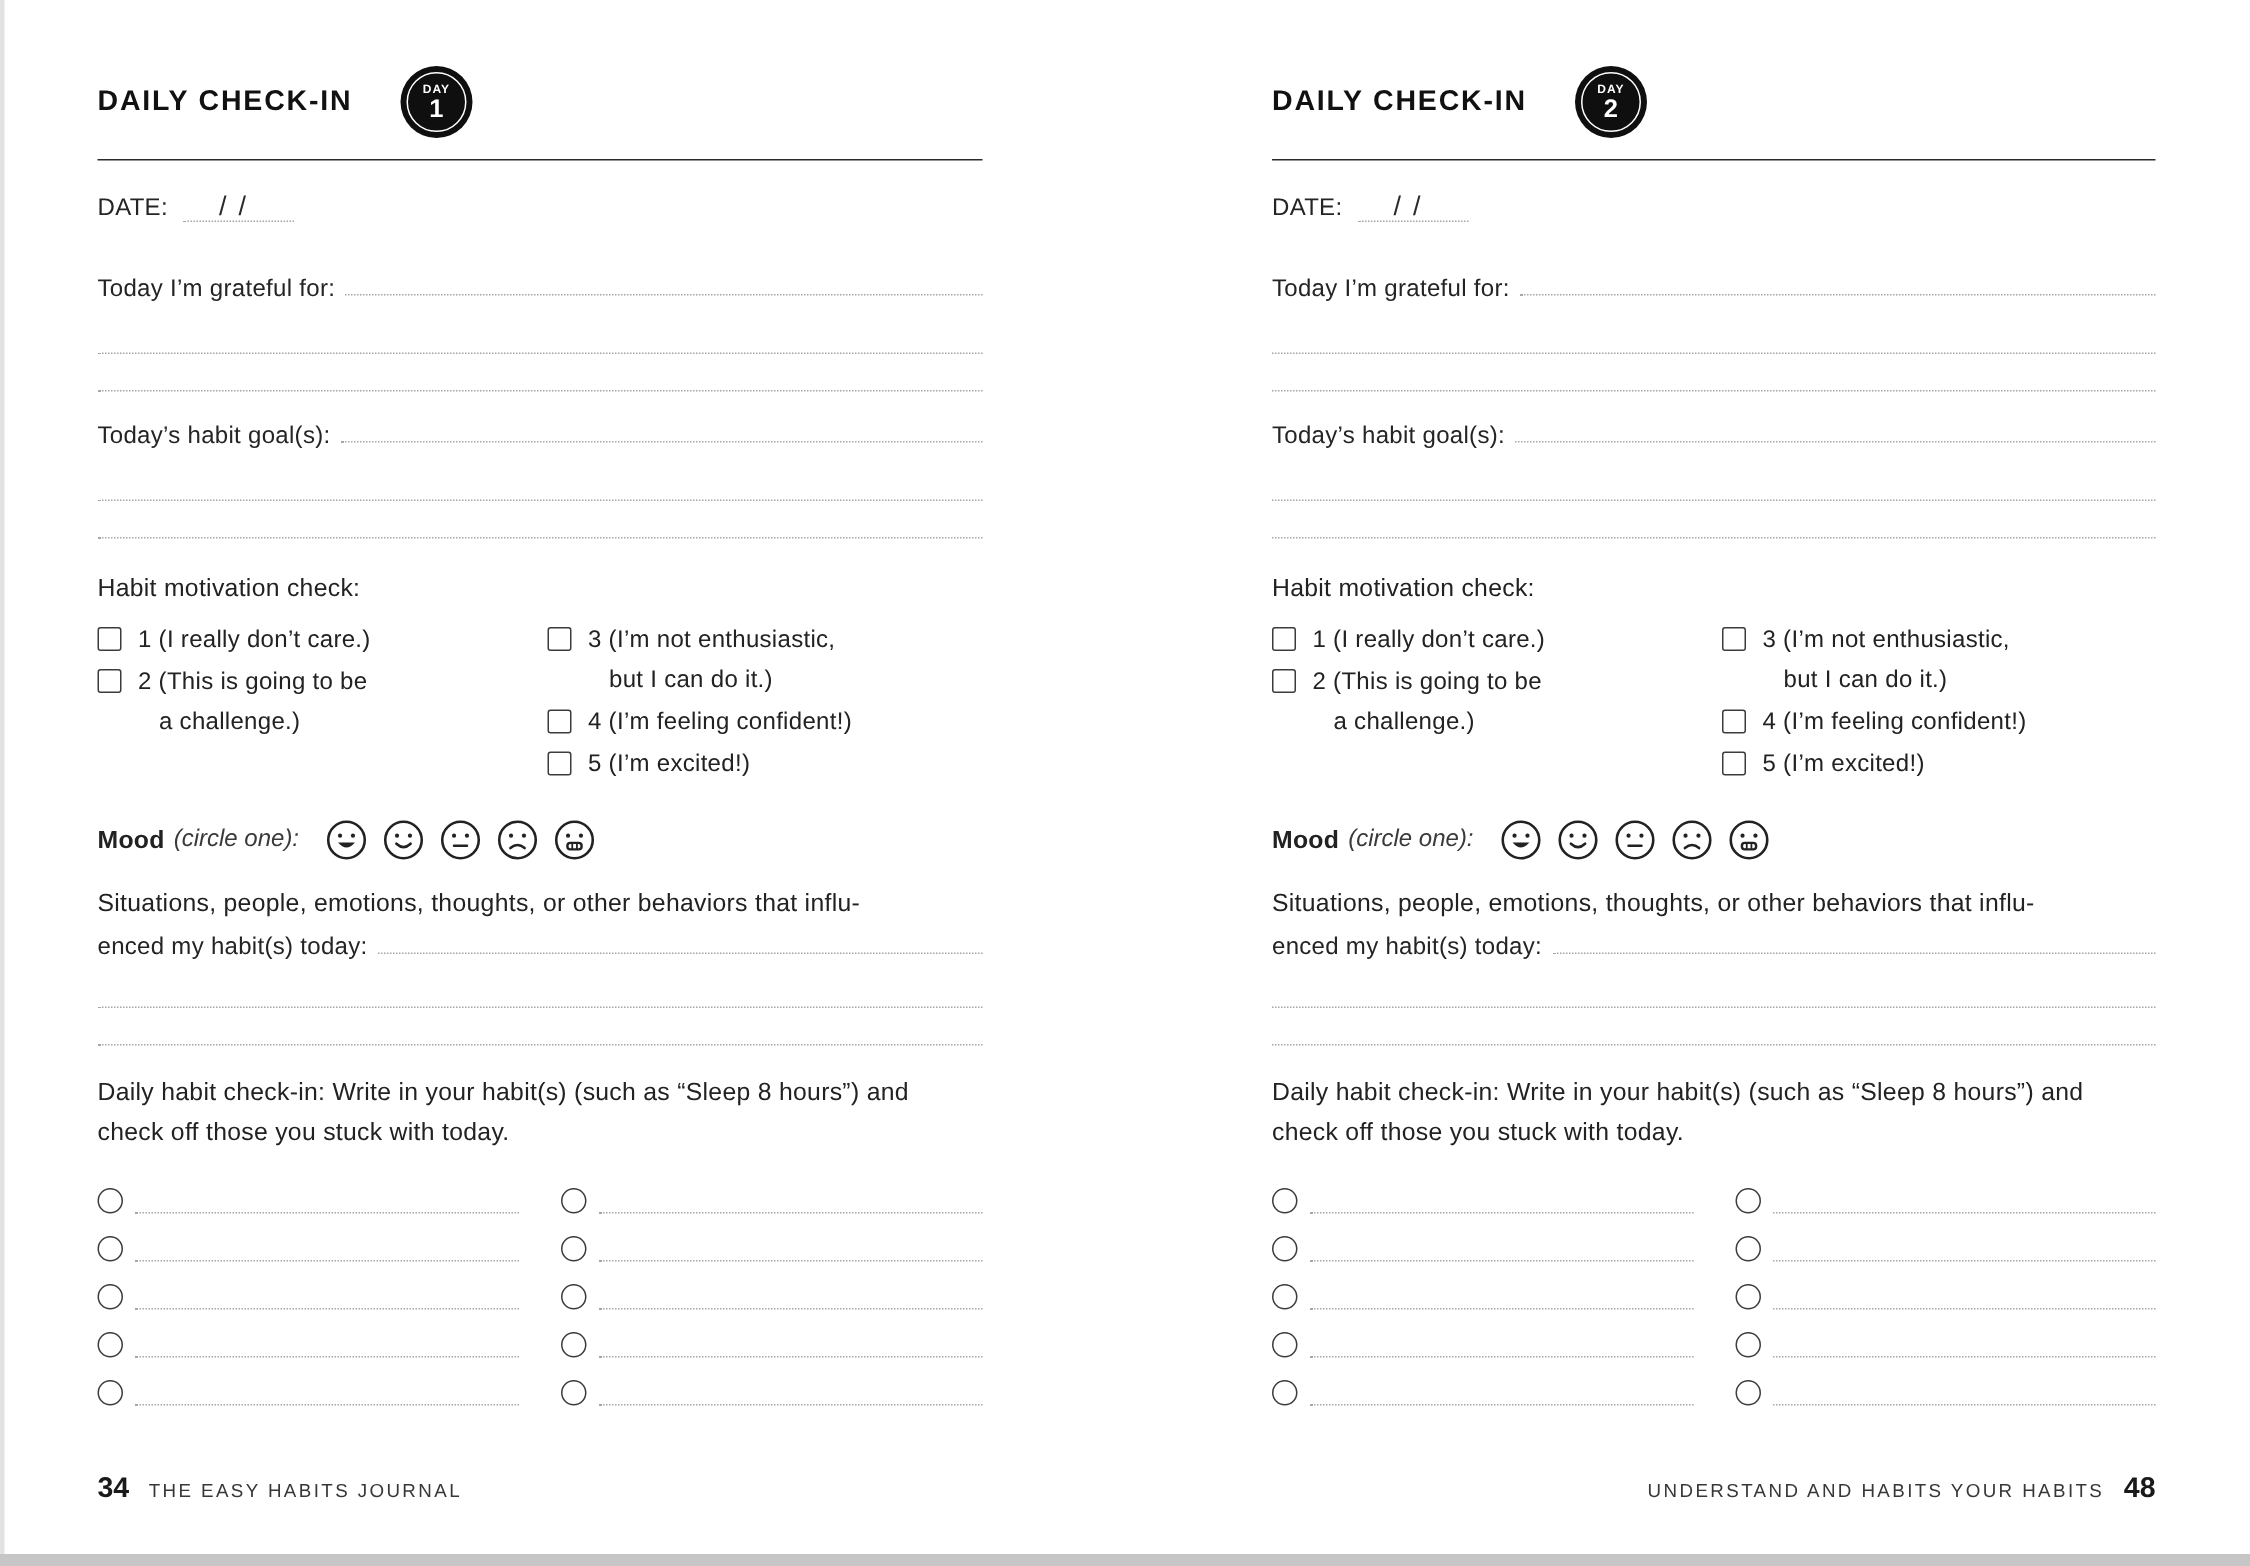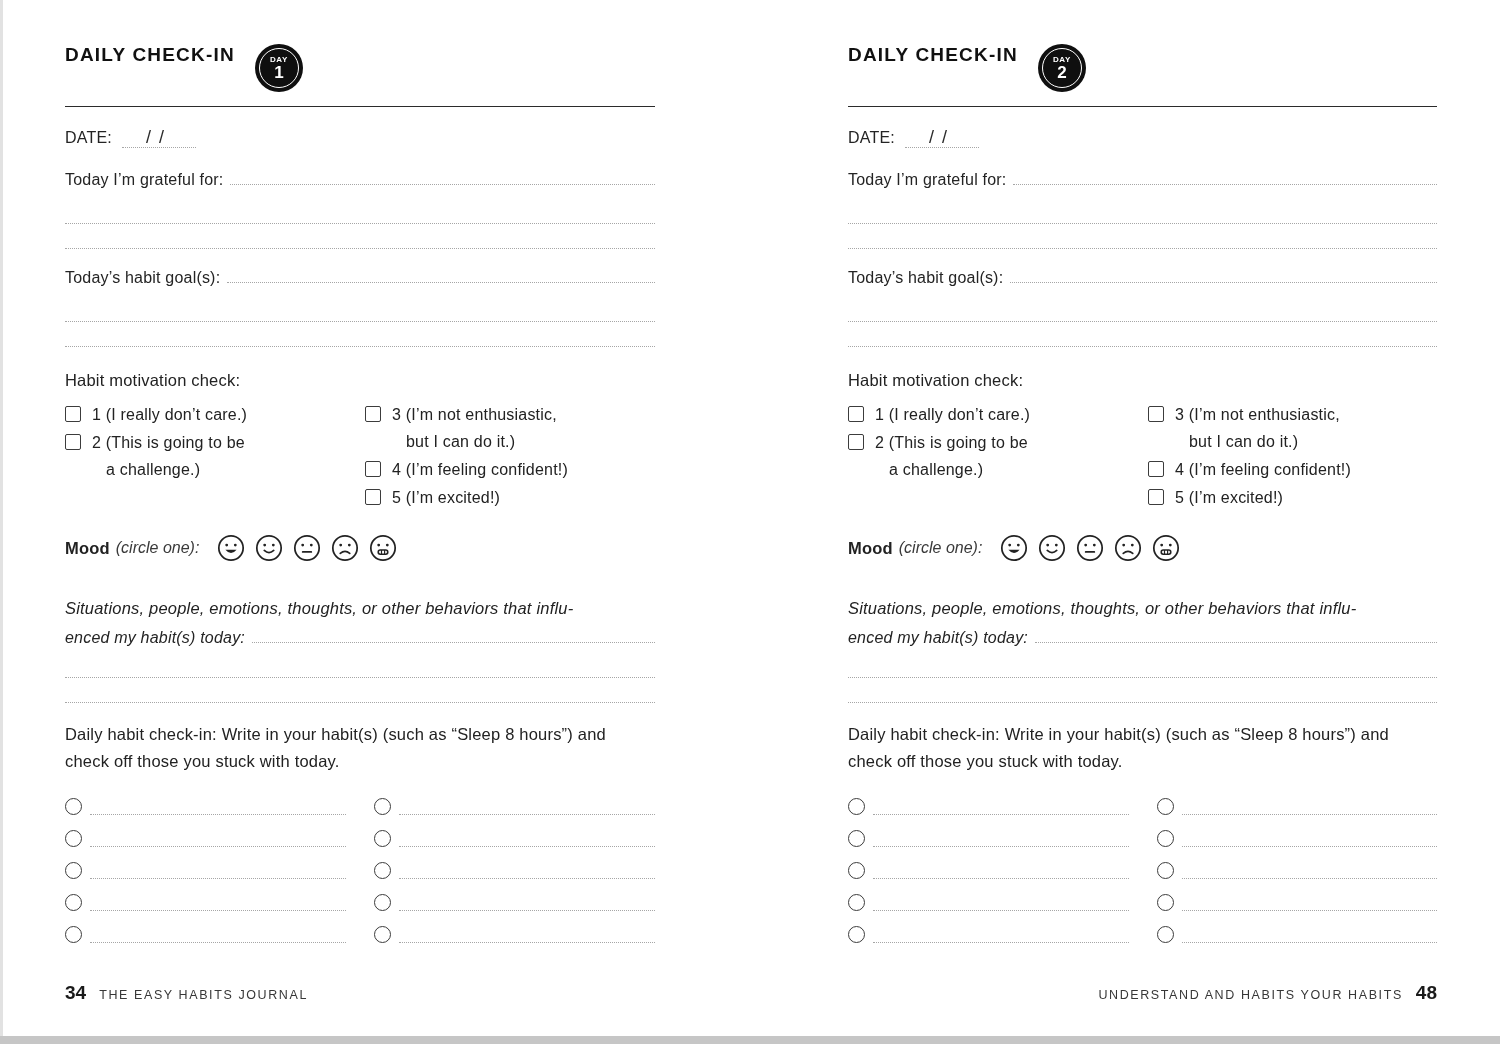--- a/index.html
+++ b/index.html
@@ -14,62 +14,62 @@
   }
   .spread { display: flex; width: 1500px; height: 1044px; position: relative; }
   .scan-left-edge { position: absolute; left: 0; top: 0; width: 3px; height: 100%; background: #e2e2e2; }
   .scan-bottom-edge { position: absolute; left: 0; bottom: 0; width: 100%; height: 8px; background: #c6c6c6; }
 
   .page { width: 750px; height: 1044px; position: relative; padding-top: 44px; overflow: hidden; }
   .page.left  { padding-left: 65px; padding-right: 95px; }
   .page.right { padding-left: 98px; padding-right: 63px; }
 
   
-  .header { display: flex; gap: 20px; height: 48px; }
+  .header { display: flex; align-items: center; gap: 32px; height: 48px; }
   .title { font-size: 19px; font-weight: 800; letter-spacing: 1.2px; color: #111; }
   .badge { width: 48px; height: 48px; border-radius: 50%; background: #0f0f0f; display: flex; align-items: center; justify-content: center; flex: 0 0 auto; }
   .badge-inner { width: 40px; height: 40px; border: 1.5px solid #fff; border-radius: 50%; display: flex; flex-direction: column; align-items: center; justify-content: center; color: #fff; }
   .badge-word { font-size: 8px; font-weight: 700; letter-spacing: 0.6px; line-height: 9px; }
   .badge-num  { font-size: 17px; font-weight: 800; line-height: 17px; }
 
   .rule { border-top: 1.5px solid #2b2b2b; margin-top: 14px; }
 
   
   .row { display: flex; align-items: baseline; }
   .label { font-size: 16px; letter-spacing: 0.2px; color: #242424; white-space: nowrap; }
   .fill { flex: 1; border-bottom: 1.5px dotted #a6a6a6; height: 16px; margin-left: 7px; }
   .writeline { border-bottom: 1.5px dotted #a6a6a6; height: 0; }
   .wl-30 { margin-top: 30px; }
   .wl-24 { margin-top: 24px; }
 
   .date-row { margin-top: 20px; height: 26px; display: flex; align-items: baseline; }
   .date-slot { display: inline-block; width: 74px; margin-left: 10px; border-bottom: 1.5px dotted #a6a6a6; text-align: center; font-size: 18px; color: #2a2a2a; letter-spacing: 8px; line-height: 20px; }
 
-  .grateful-row { margin-top: 16px; height: 24px; }
+  .grateful-row { margin-top: 28px; height: 24px; }
   .goals-row    { margin-top: 18px; height: 24px; }
 
   .motiv-label { margin-top: 24px; font-size: 16.5px; letter-spacing: 0.2px; }
 
   
   .checks { margin-top: 14px; display: flex; }
   .check-col-left  { width: 300px; flex: 0 0 auto; }
   .check-col-right { flex: 1; }
   .check-row { display: flex; align-items: flex-start; margin-bottom: 6px; }
   .checkbox { width: 16px; height: 16px; border: 1.6px solid #3c3c3c; border-radius: 2px; flex: 0 0 auto; margin-top: 2px; background: #fff; }
   .check-label { font-size: 16px; letter-spacing: 0.2px; margin-left: 11px; line-height: 22px; }
   .check-cont { font-size: 16px; letter-spacing: 0.2px; line-height: 20px; margin: 0 0 7px 41px; }
 
   
   .mood-row { margin-top: 18px; display: flex; align-items: center; height: 30px; }
   .mood-word { font-size: 16.5px; font-weight: 700; letter-spacing: 0.2px; }
   .mood-sub { font-size: 16px; font-style: italic; color: #3a3a3a; margin-left: 6px; text-align: center; }
   .mood-faces { display: flex; gap: 10px; margin-left: 18px; }
   .mood-faces svg { display: block; }
 
-  .situations { margin-top: 30px; font-style: italic; }
+  .situations { margin-top: 12px; }
   .situ-line1 { font-size: 16.5px; letter-spacing: 0.2px; line-height: 30px; }
   .situ-line2 { display: flex; align-items: baseline; line-height: 30px; }
 
   .daily { margin-top: 18px; }
   .daily div { font-size: 16.5px; letter-spacing: 0.2px; line-height: 27px; }
 
   
   .habit-grid { margin-top: 22px; display: grid; grid-template-columns: 1fr 1fr; column-gap: 28px; row-gap: 14px; }
   .habit-slot { display: flex; align-items: flex-end; height: 18px; }
   .habit-circle { width: 17px; height: 17px; border: 1.6px solid #3c3c3c; border-radius: 50%; flex: 0 0 auto; background: #fff; }

